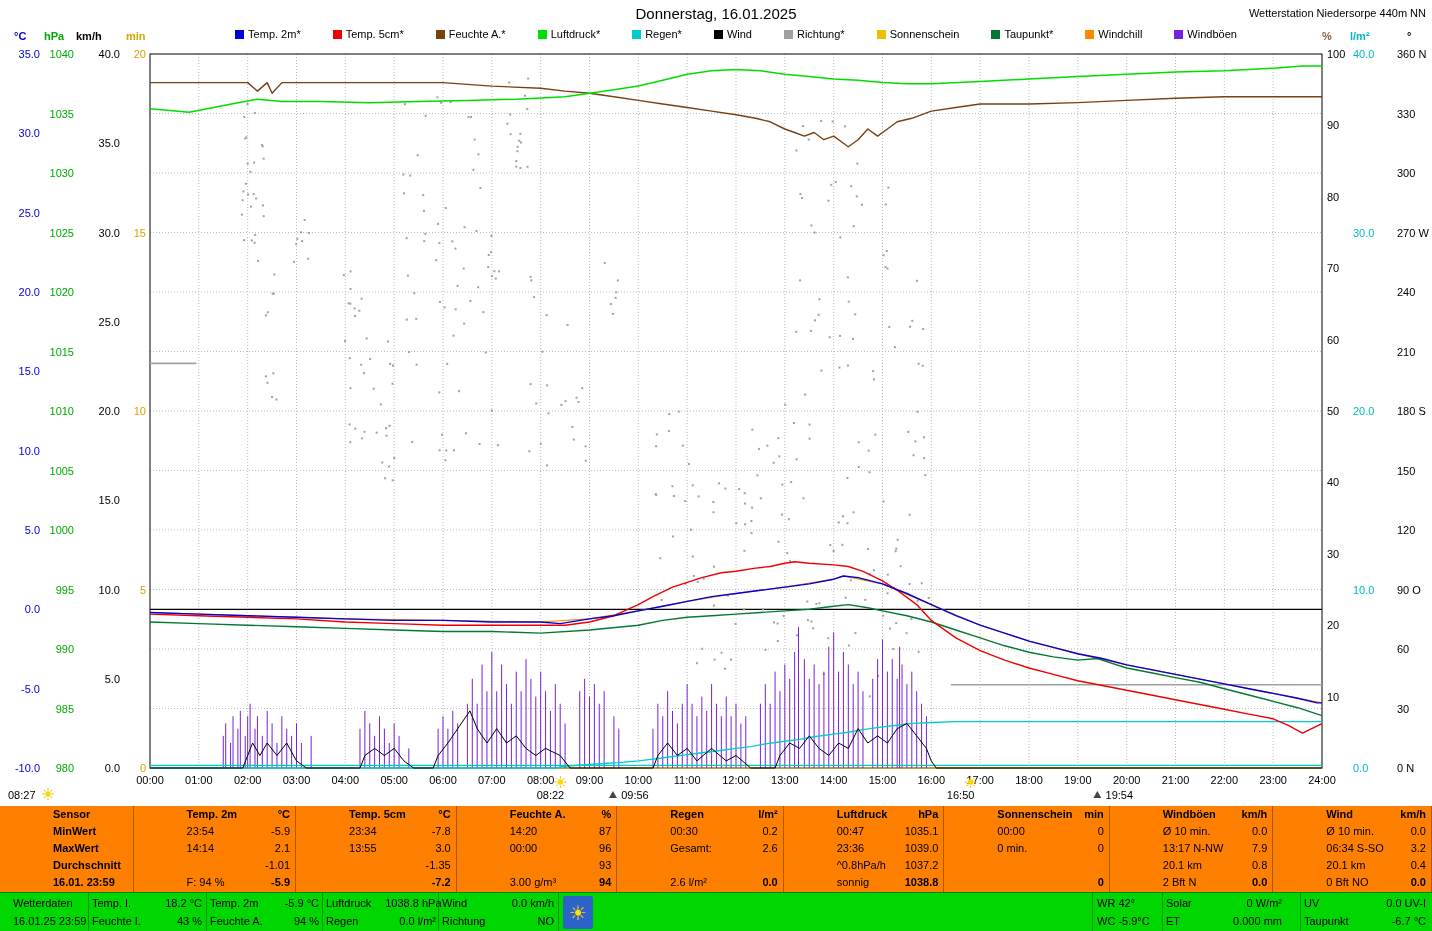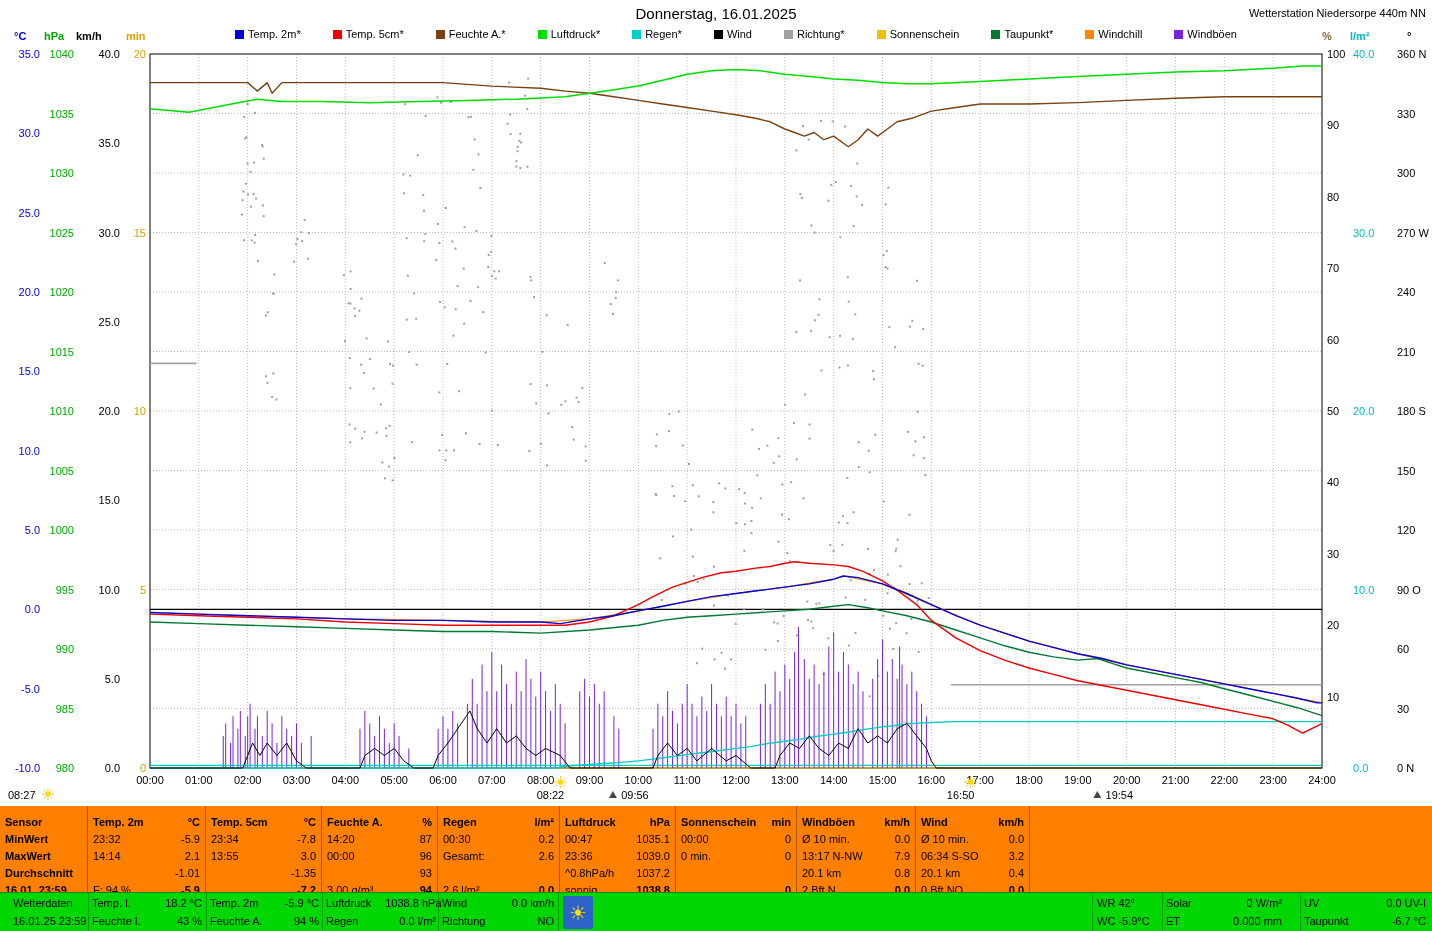--- a/index.html
+++ b/index.html
@@ -6,21 +6,21 @@
   body{font-family:"Liberation Sans",sans-serif;background:#ffffff;color:#000;}
   .page{position:relative;width:1432px;height:931px;background:#fff;overflow:hidden;}
   .title{position:absolute;top:5px;left:0;width:100%;text-align:center;font-size:15px;}
   .station{position:absolute;top:7px;right:6px;font-size:11px;}
   .legend{position:absolute;top:28px;left:150px;width:1172px;display:flex;justify-content:center;align-items:center;gap:32px;font-size:11px;}
   .legend-item{display:flex;align-items:center;gap:4px;white-space:nowrap;}
   .swatch{width:9px;height:9px;display:inline-block;}
   .axis-unit{position:absolute;top:30px;font-size:11px;font-weight:bold;}
   #chart{position:absolute;top:0;left:0;font-family:"Liberation Sans",sans-serif;}
   .stats{position:absolute;top:806px;left:0;width:1432px;height:86px;background:#ff8000;display:flex;font-size:11px;}
-  .scol{padding:8px 5px;border-right:1px solid #a85a00;overflow:hidden;box-sizing:border-box;}
+  .scol{padding:0 5px;border-right:1px solid #a85a00;overflow:hidden;box-sizing:border-box;margin-left:48px;}
   .sfill{flex:1;}
   .srow{height:17px;line-height:17px;display:flex;justify-content:space-between;gap:6px;white-space:nowrap;}
   .bold{font-weight:bold;}
   .footer{position:absolute;top:892px;left:0;width:1432px;height:39px;background:#00d600;border-top:1px solid #008800;}
   .fcol{position:absolute;top:1px;font-size:11px;}
   .fline{height:18px;line-height:18px;white-space:nowrap;}
   .fline.just{display:flex;justify-content:space-between;gap:14px;}
   .fsep{position:absolute;top:0;width:1px;height:39px;background:rgba(0,80,0,0.45);}
   .wicon{position:absolute;left:563px;top:3px;width:30px;height:33px;background:#2d62c8;border-radius:2px;
          display:flex;align-items:center;justify-content:center;color:#ffe000;font-size:20px;}
@@ -782,21 +782,21 @@
         <div class="srow bold">MaxWert</div>
         <div class="srow bold">Durchschnitt</div>
         <div class="srow bold">16.01. 23:59</div>
       </div>
       <div class="scol" style="width: 118px;">
         <div class="srow bold">
           <span>Temp. 2m</span>
           <span>°C</span>
         </div>
         <div class="srow">
-          <span>23:32</span>
+          <span>23:54</span>
           <span>-5.9</span>
         </div>
         <div class="srow">
           <span>14:14</span>
           <span>2.1</span>
         </div>
         <div class="srow">
           <span></span>
           <span>-1.01</span>
         </div>

